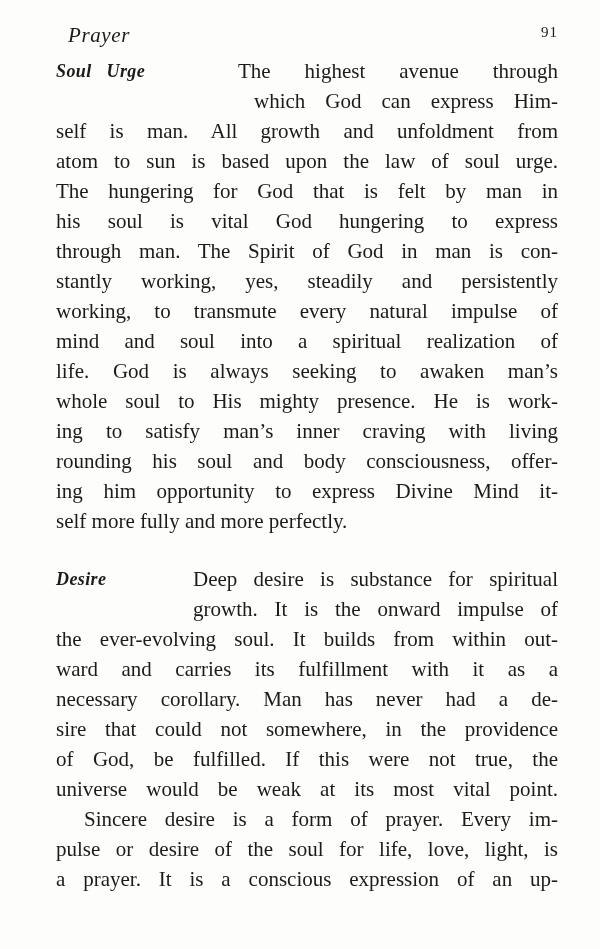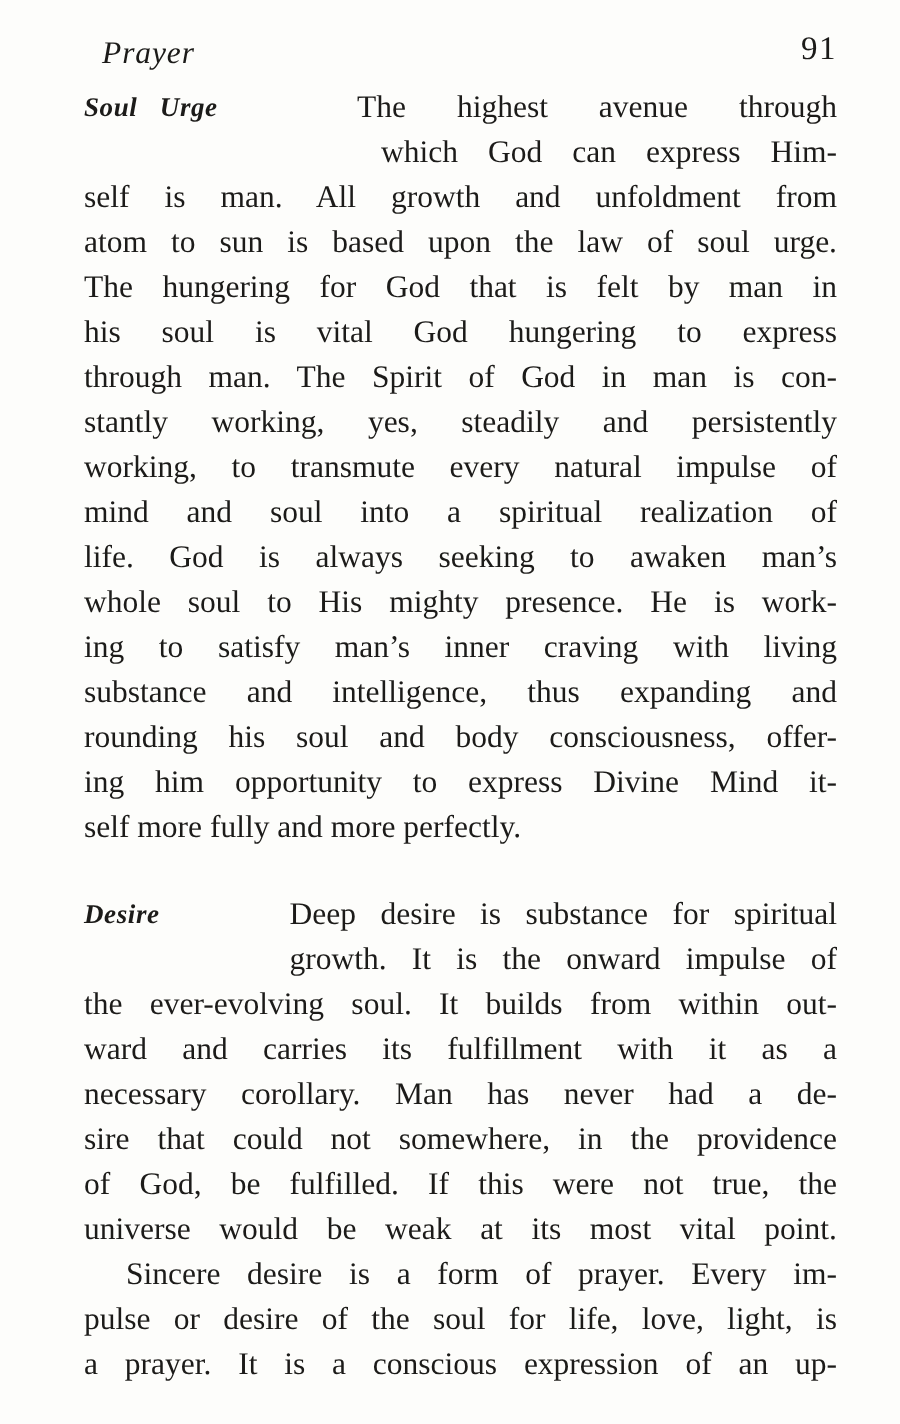--- a/index.html
+++ b/index.html
@@ -22,21 +22,21 @@
     height: 36px;
     margin-left: 12px;
   }
   .running-title {
     font-style: italic;
     font-size: 21px;
     letter-spacing: 0.6px;
     margin-top: 7px;
   }
   .page-number {
-    font-size: 22px;
+    font-size: 15px;
     letter-spacing: 1px;
   }
   .section { position: relative; }
   .sec-soul   { margin-top: 6px; }
   .sec-desire { margin-top: 28px; font-family: Liberation Serif, serif; }
   .side-head {
     position: absolute;
     left: 0; top: 0;
     font-weight: 700;
     font-style: italic;
@@ -76,21 +76,20 @@
     <div class="ln">atom to sun is based upon the law of soul urge.</div>
     <div class="ln">The hungering for God that is felt by man in</div>
     <div class="ln">his soul is vital God hungering to express</div>
     <div class="ln">through man. The Spirit of God in man is con-</div>
     <div class="ln">stantly working, yes, steadily and persistently</div>
     <div class="ln">working, to transmute every natural impulse of</div>
     <div class="ln">mind and soul into a spiritual realization of</div>
     <div class="ln">life. God is always seeking to awaken man’s</div>
     <div class="ln">whole soul to His mighty presence. He is work-</div>
     <div class="ln">ing to satisfy man’s inner craving with living</div>
-    <div class="ln">substance and intelligence, thus expanding and</div>
     <div class="ln">rounding his soul and body consciousness, offer-</div>
     <div class="ln">ing him opportunity to express Divine Mind it-</div>
     <div class="ln lastline">self more fully and more perfectly.</div>
   </div>
 
   <div class="section sec-desire">
     <span class="side-head">Desire</span>
     <div class="ln hang2">Deep desire is substance for spiritual</div>
     <div class="ln hang2">growth. It is the onward impulse of</div>
     <div class="ln">the ever-evolving soul. It builds from within out-</div>

